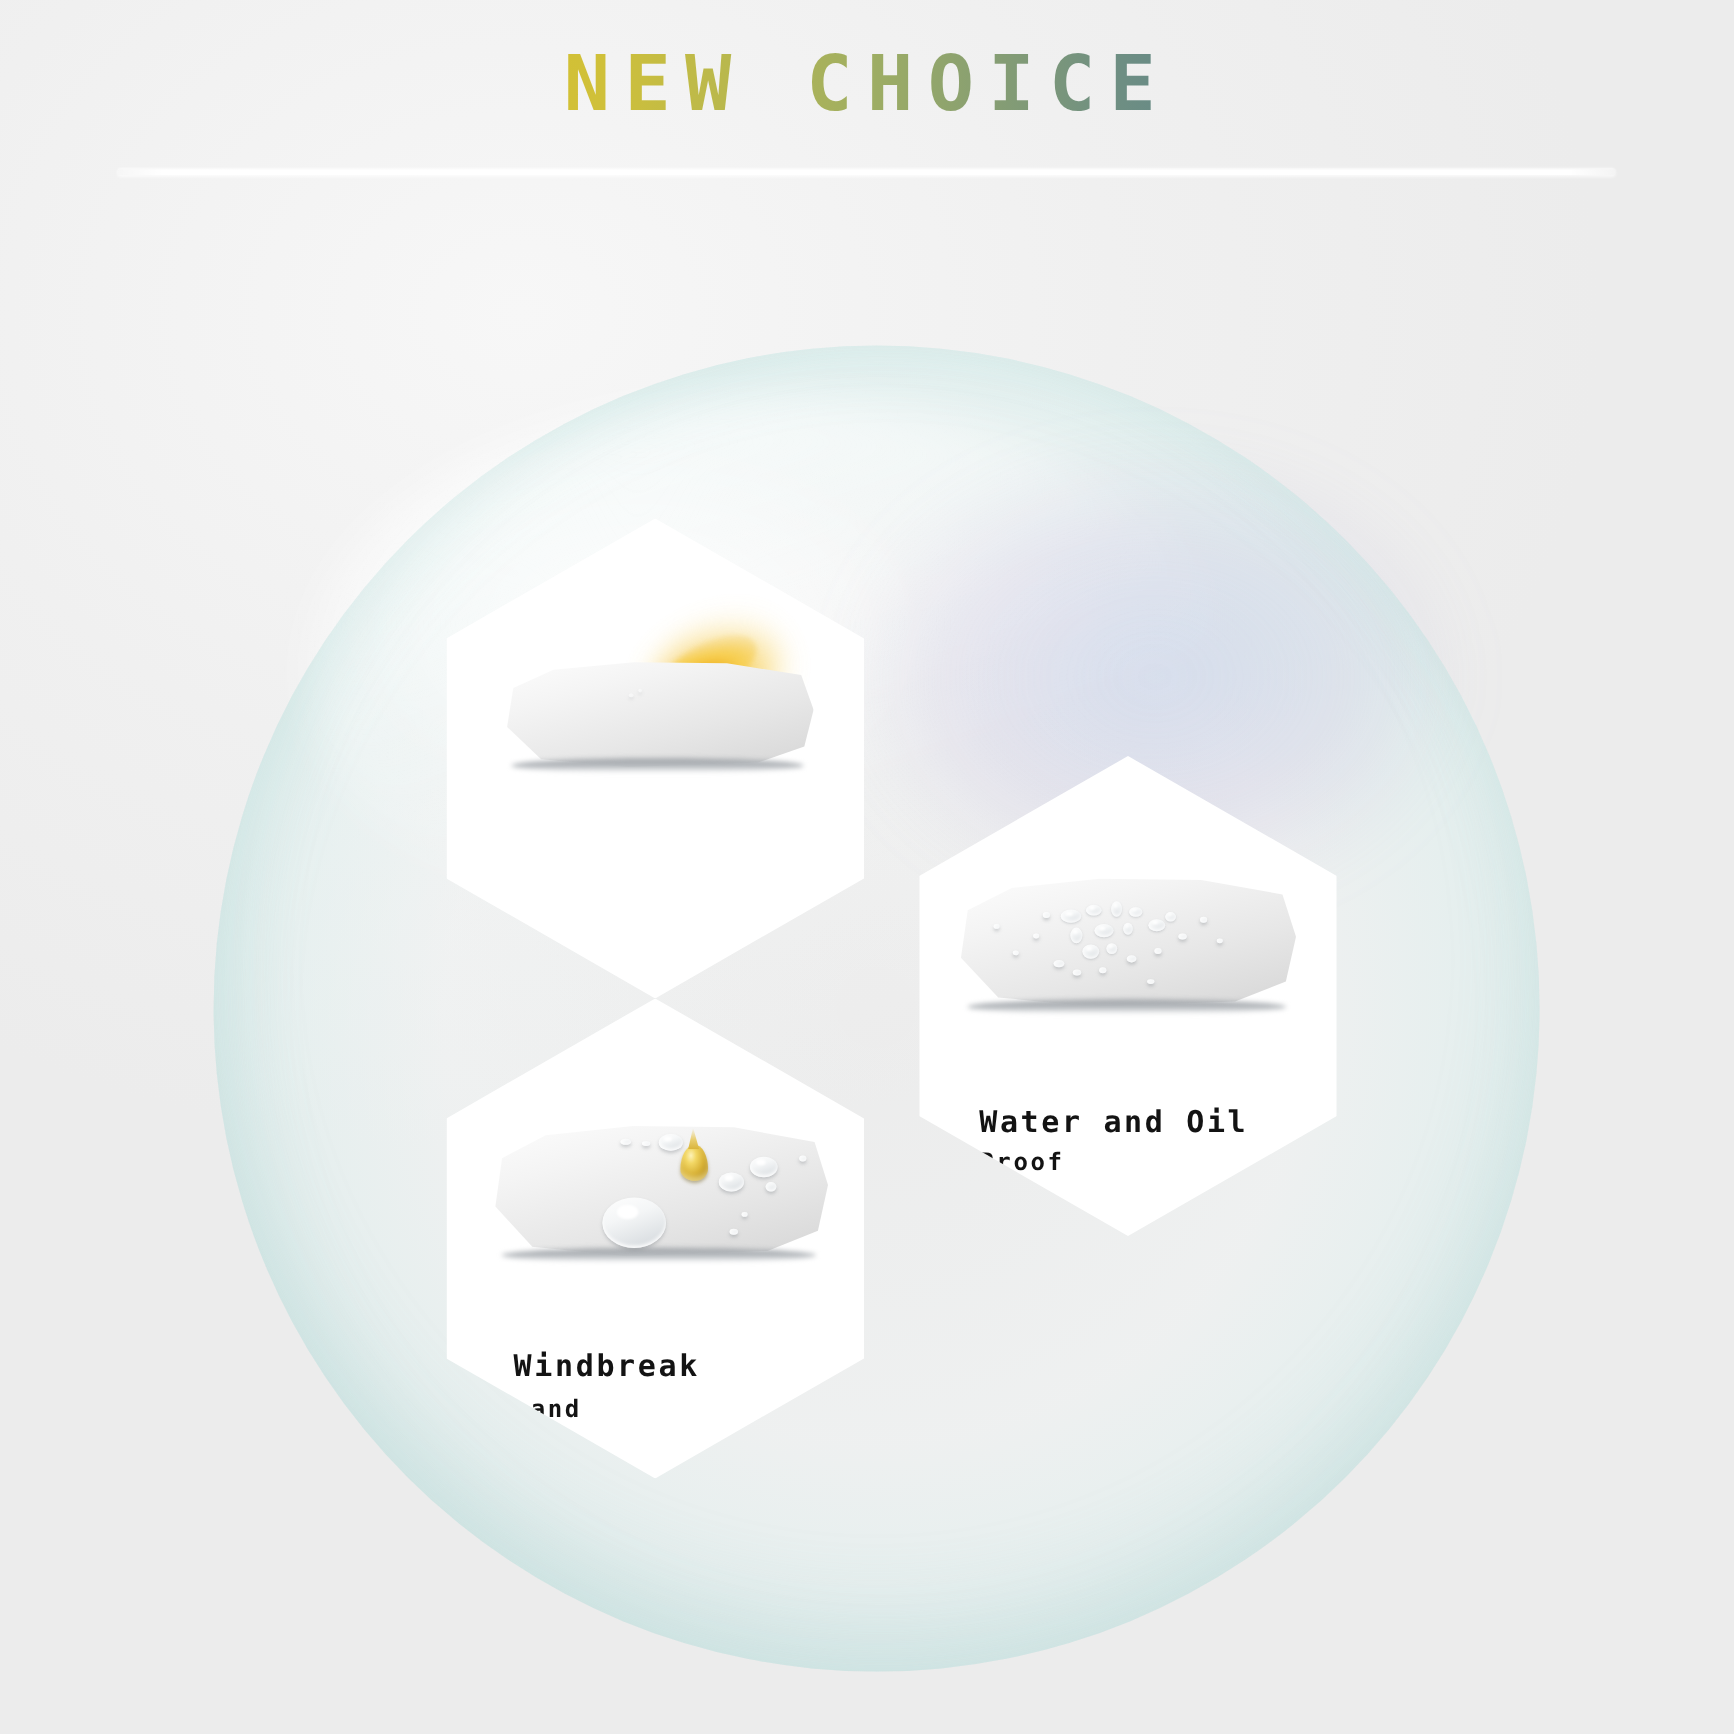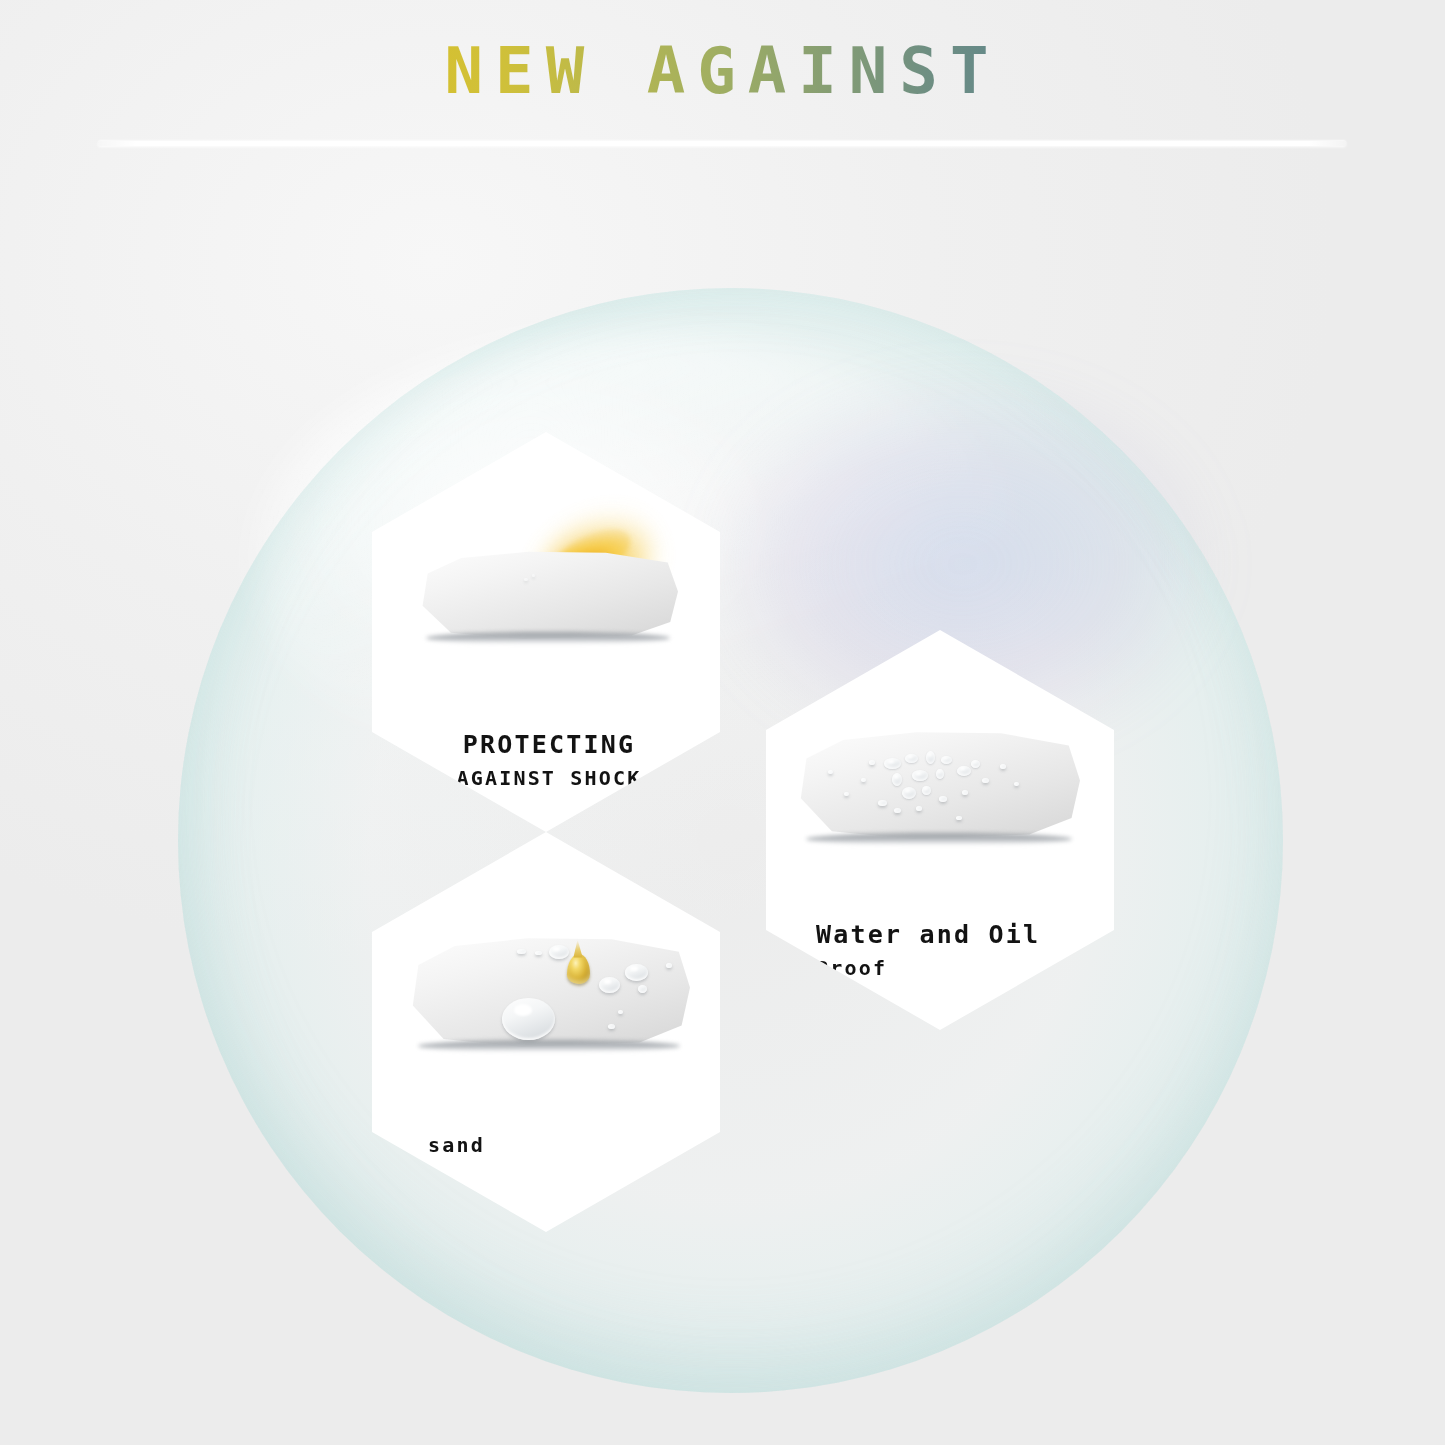--- a/index.html
+++ b/index.html
@@ -208,21 +208,21 @@
     -webkit-clip-path:polygon(45% 0%,100% 100%,0% 100%);
             clip-path:polygon(45% 0%,100% 100%,0% 100%);
     left:28%;
   }
 </style>
 </head>
 <body>
 
 <div class="stage">
 
-  <div class="title">NEW AGAINST</div>
+  <div class="title">NEW CHOICE</div>
   <div class="divider"></div>
 
   <div class="bubble-wrap">
     <div class="bubble"></div>
     <div class="sheen"></div>
     <div class="iris-b"></div>
     <div class="iris-a"></div>
     <div class="rim-soft"></div>
     <div class="rim"></div>
     <div class="shadow-in"></div>
@@ -245,24 +245,20 @@
       <div class="amber-tip" style="left:168px;top:130px;width:46px;height:22px;transform:rotate(-28deg);border-radius:50%;"></div>
 
       <div class="lens shape" style="left:48px;top:118px;width:258px;height:90px;">
       </div>
       <div class="lens-edge" style="left:54px;top:200px;width:244px;"></div>
 
       <div class="drop tiny" style="left:152px;top:146px;width:4px;height:3px;opacity:.55;"></div>
       <div class="drop tiny" style="left:160px;top:142px;width:3px;height:3px;opacity:.5;"></div>
     </div>
 
-    <div class="hex-cap" id="cap-shock">
-      <div class="cap-l1">PROTECTING</div>
-      <div class="cap-l2">AGAINST SHOCK</div>
-    </div>
   </div>
 
   <div class="hex" id="hex-water">
     <div class="lens-stage">
 
       <div class="lens shape" style="left:32px;top:100px;width:282px;height:110px;"></div>
       <div class="lens-edge" style="left:40px;top:203px;width:266px;"></div>
 
       <div class="drop flat" style="left:118px;top:128px;width:17px;height:11px;"></div>
       <div class="drop flat" style="left:139px;top:124px;width:13px;height:9px;"></div>
@@ -311,17 +307,18 @@
       <div class="drop tiny" style="left:145px;top:117px;width:9px;height:5px;"></div>
       <div class="drop tiny" style="left:163px;top:119px;width:7px;height:4px;"></div>
       <div class="drop tiny" style="left:294px;top:131px;width:6px;height:5px;"></div>
       <div class="drop tiny" style="left:236px;top:192px;width:7px;height:5px;"></div>
       <div class="drop tiny" style="left:246px;top:178px;width:5px;height:4px;"></div>
 
       <div class="oil-drop" style="left:195px;top:122px;width:23px;height:30px;"></div>
     </div>
 
     <div class="hex-cap" id="cap-wind">
+      <div class="cap-l1">Windbreak</div>
       <div class="cap-l2">sand</div>
     </div>
   </div>
 
 </div>
 
 </body></html>

